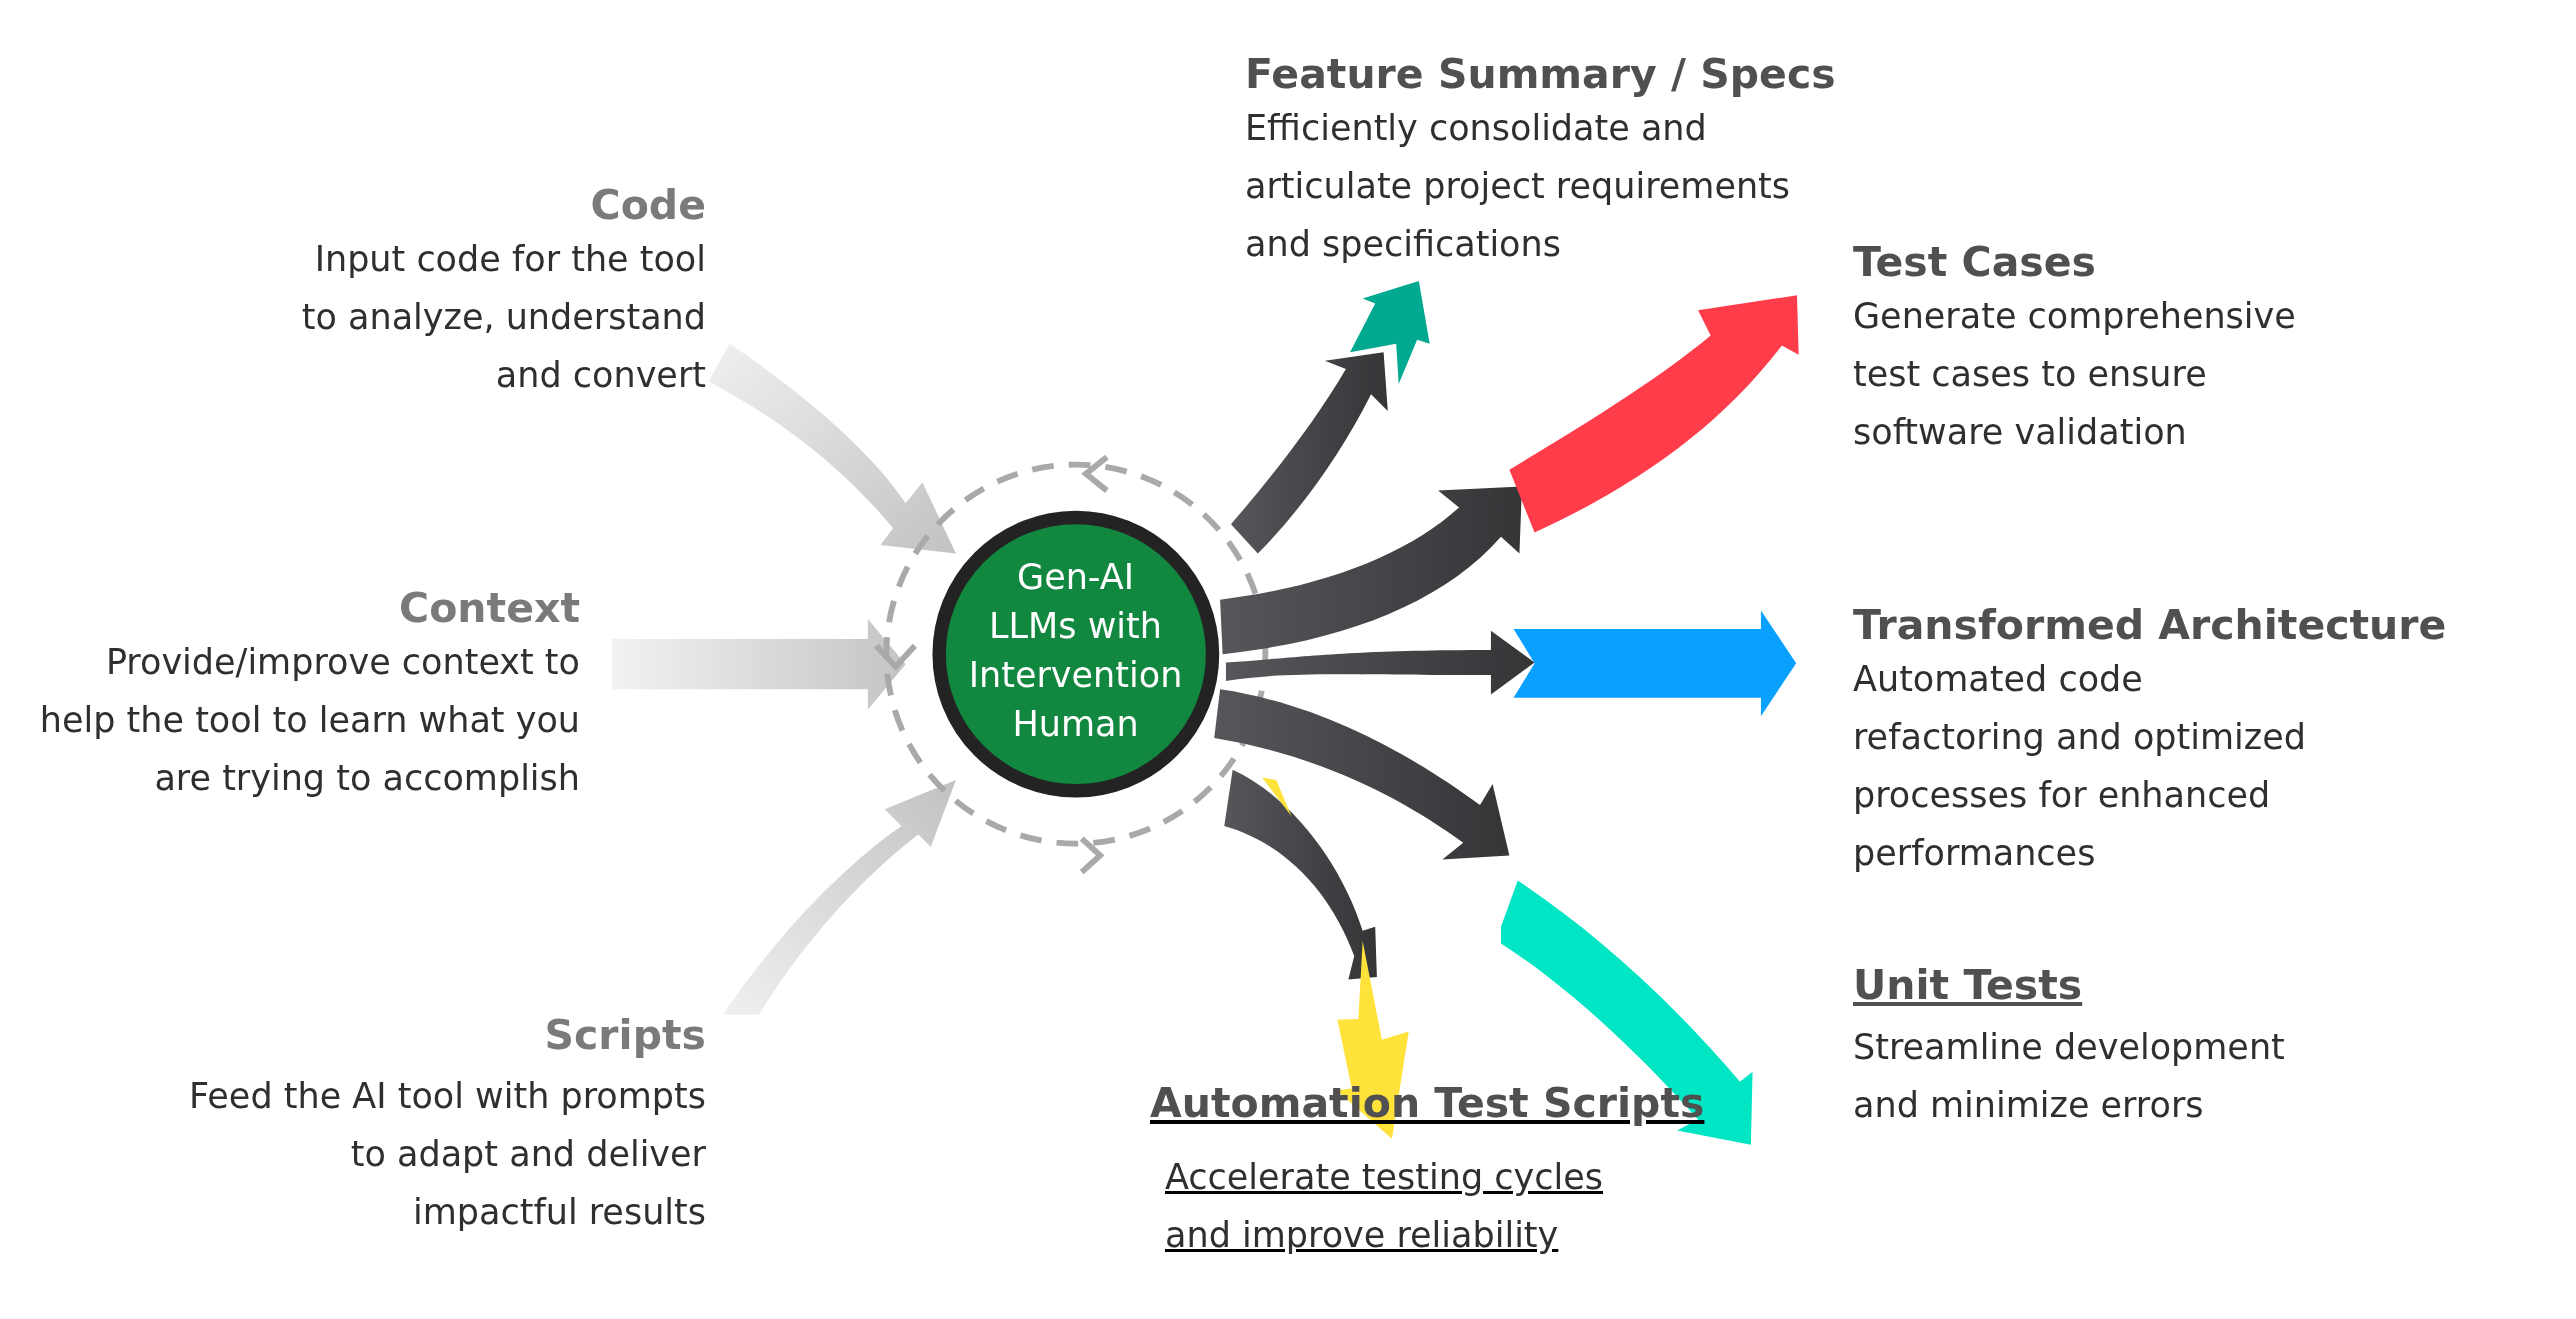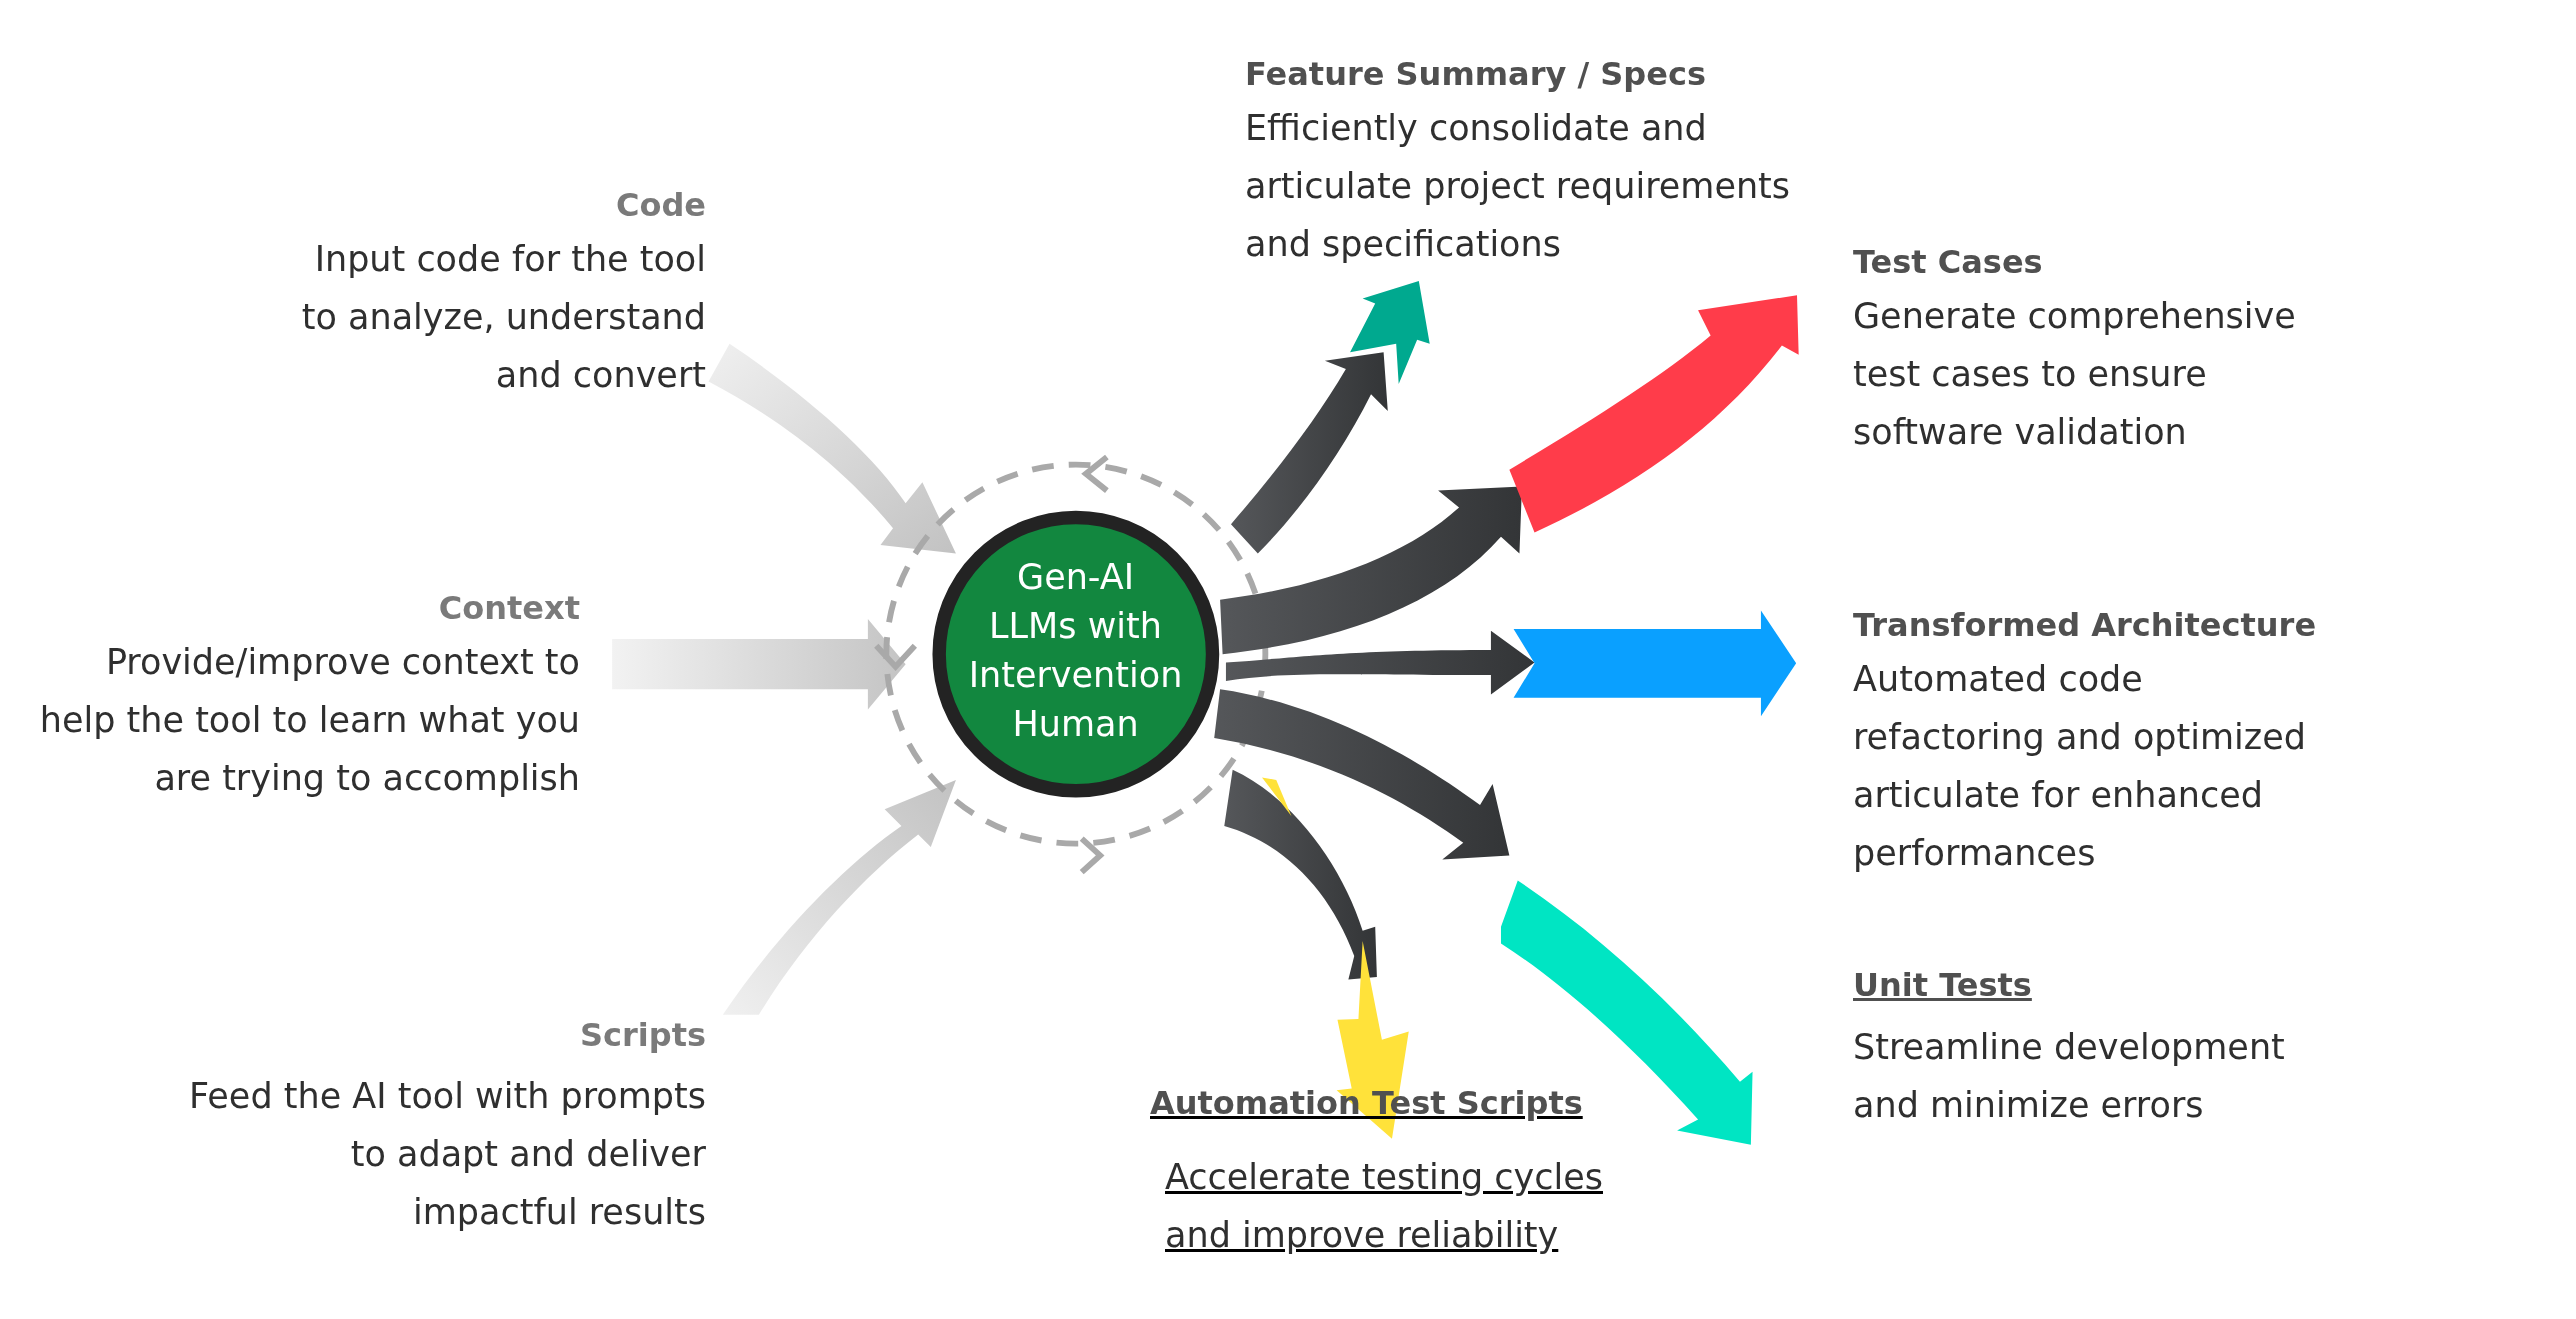--- a/index.html
+++ b/index.html
@@ -1,19 +1,19 @@
 <!DOCTYPE html>
 <html style="font-size:13.4px"><head>
 <meta charset="utf-8">
 <style>
   html,body{margin:0;padding:0;background:#ffffff;}
   body{width:2576px;height:1320px;position:relative;overflow:hidden;font-family:"DejaVu Sans","Liberation Sans",sans-serif;}
   #diagram{position:absolute;left:0;top:0;}
   .blk{position:absolute;}
-  .blk .t{font-weight:bold;font-size:32px;line-height:50px;white-space:nowrap;}
+  .blk .t{font-weight:bold;font-size:41px;line-height:50px;white-space:nowrap;}
   .blk .b{font-size:35px;line-height:58px;color:#2f2f2f;white-space:nowrap;}
   .in .t{color:#7a7a7a;}
   .out .t{color:#505050;}
   .right{text-align:right;}
   .center-label{position:absolute;left:933px;top:553px;width:285px;text-align:center;color:#ffffff;font-size:35px;line-height:49px;}
 </style>
 </head>
 <body>
 
 <svg id="diagram" width="2576" height="1320" viewBox="0 0 3072 1574">
@@ -100,21 +100,21 @@
   <div class="t">Test Cases</div>
   <div class="b">Generate comprehensive</div>
   <div class="b">test cases to ensure</div>
   <div class="b">software validation</div>
 </div>
 
 <div class="blk out" style="left:1853px;top:600px;">
   <div class="t">Transformed Architecture</div>
   <div class="b">Automated code</div>
   <div class="b">refactoring and optimized</div>
-  <div class="b">articulate for enhanced</div>
+  <div class="b">processes for enhanced</div>
   <div class="b">performances</div>
 </div>
 
 <div class="blk out" style="left:1853px;top:960px;">
   <div class="t" style="margin-bottom:8.4px;text-decoration:underline;">Unit Tests</div>
   <div class="b">Streamline development</div>
   <div class="b">and minimize errors</div>
 </div>
 
 <div class="blk out" style="left:1150px;top:1078px;text-decoration:underline;">

